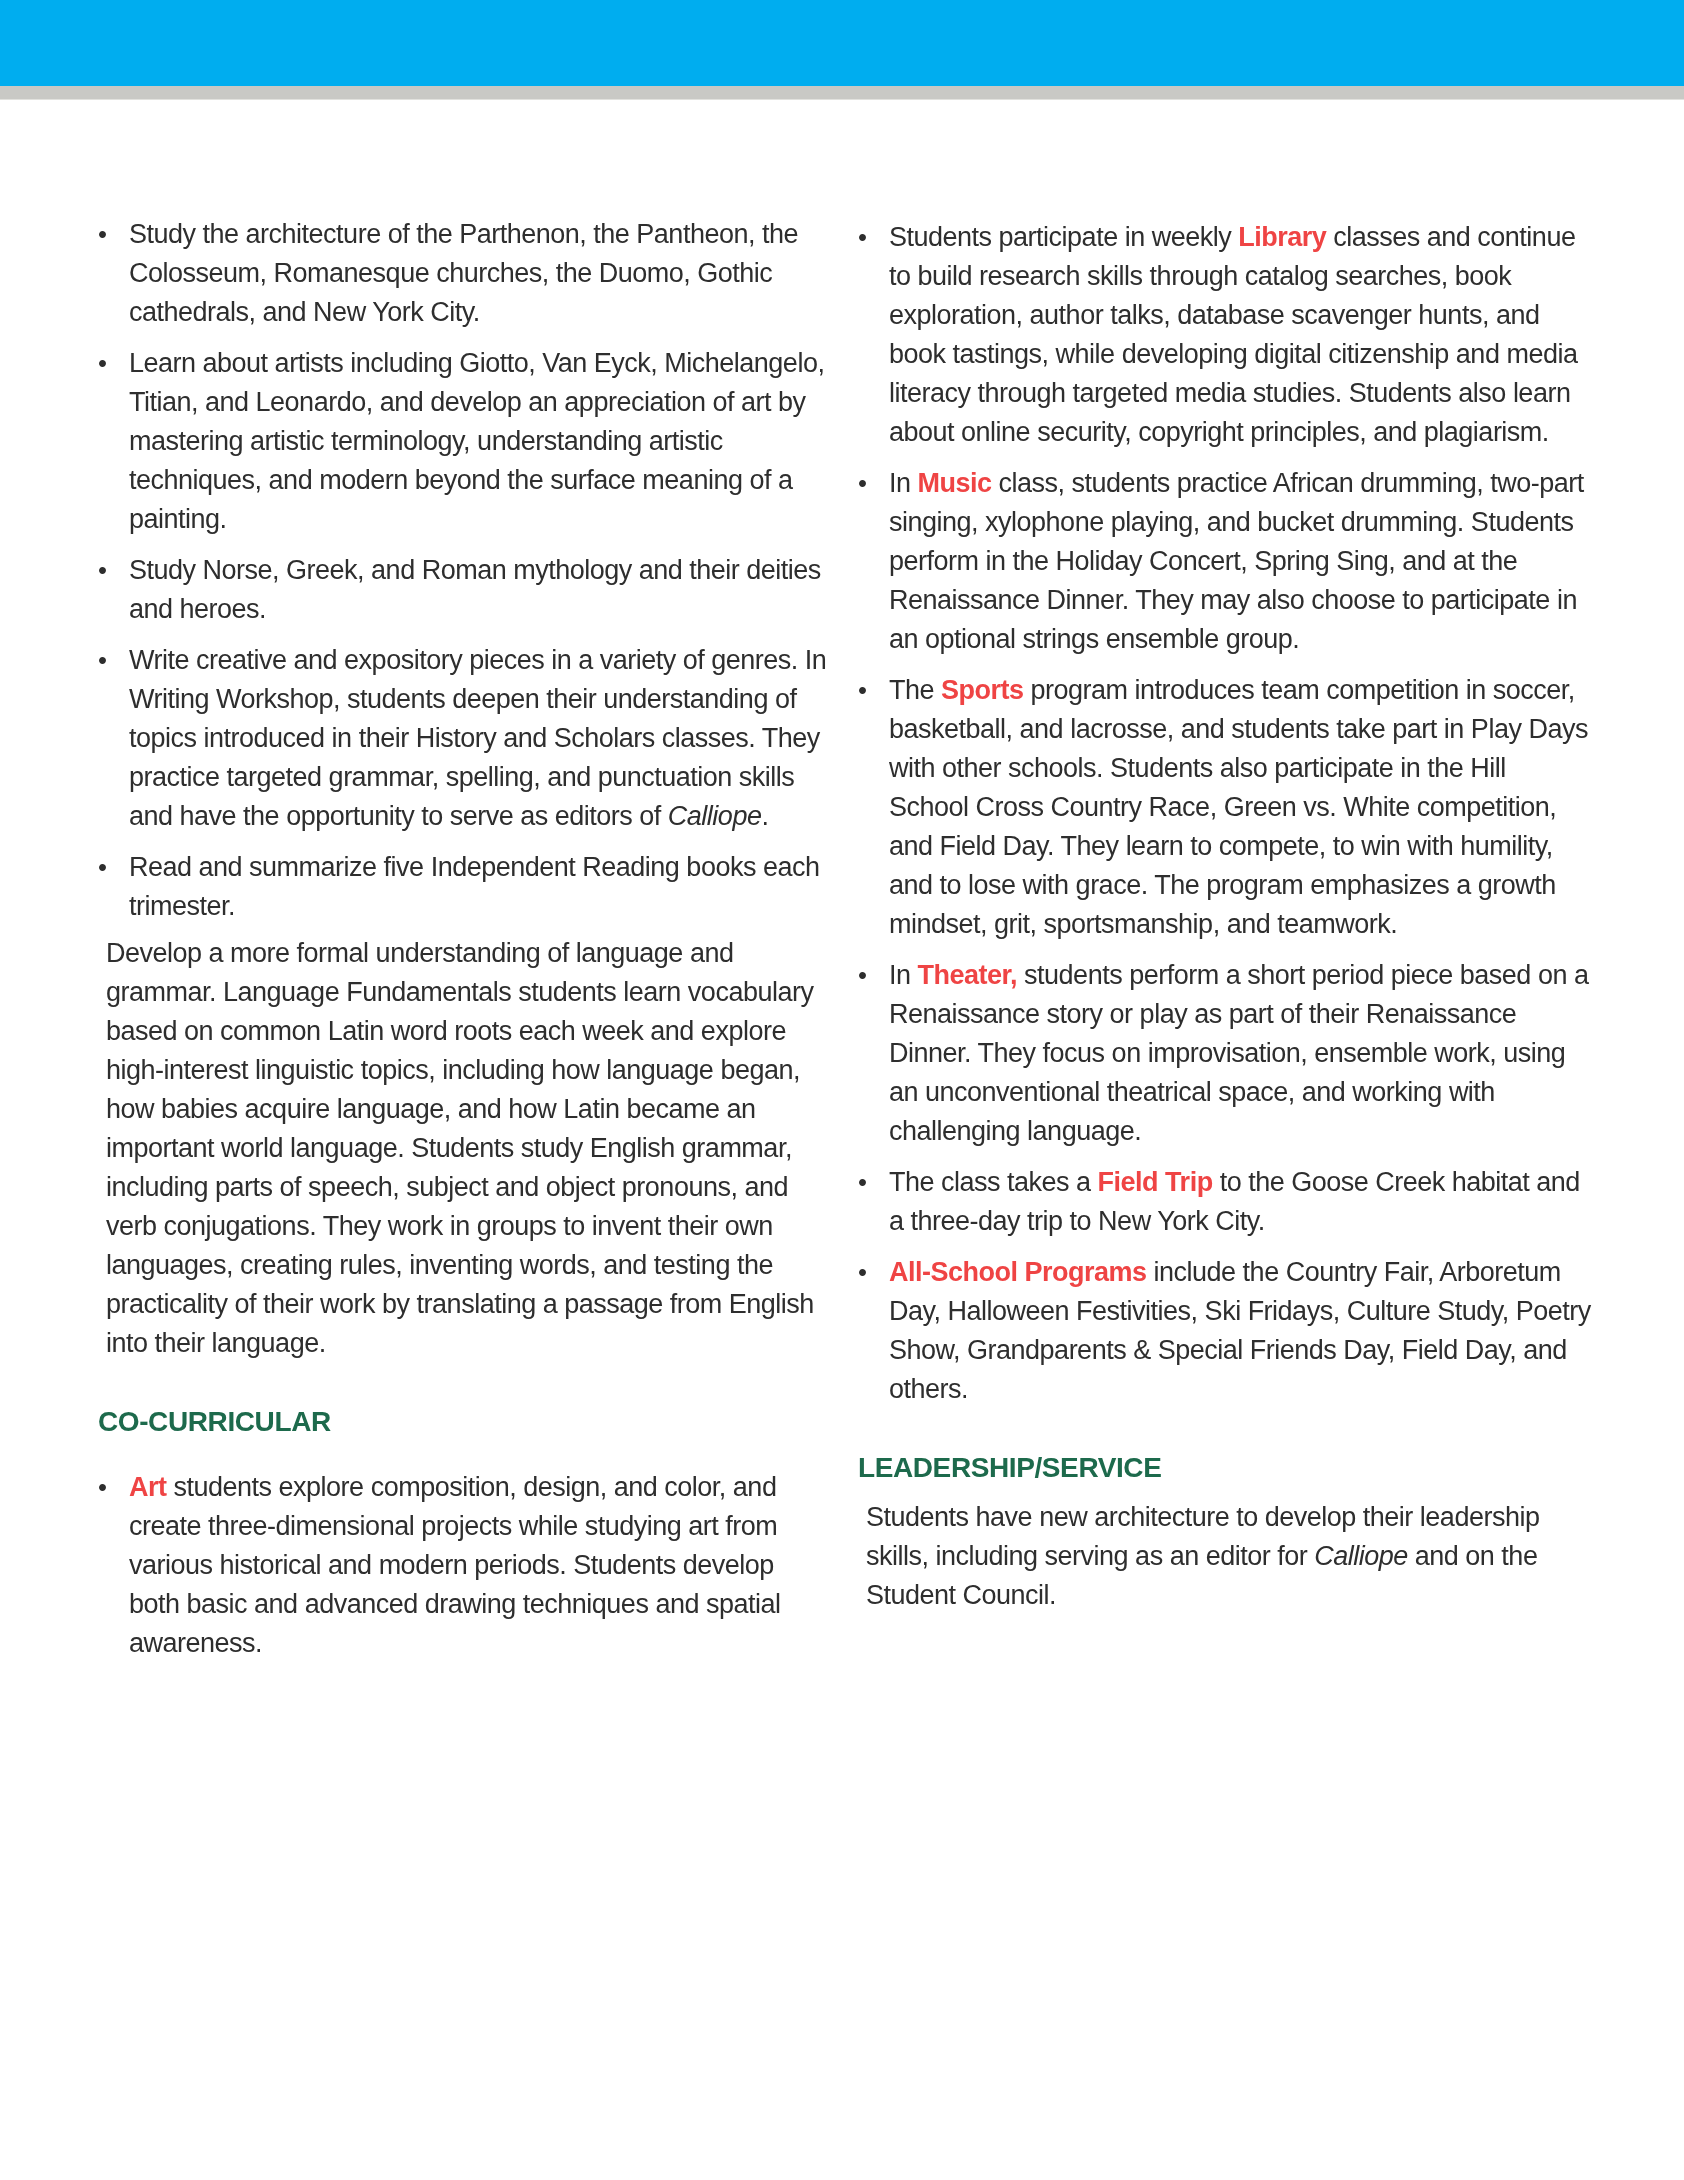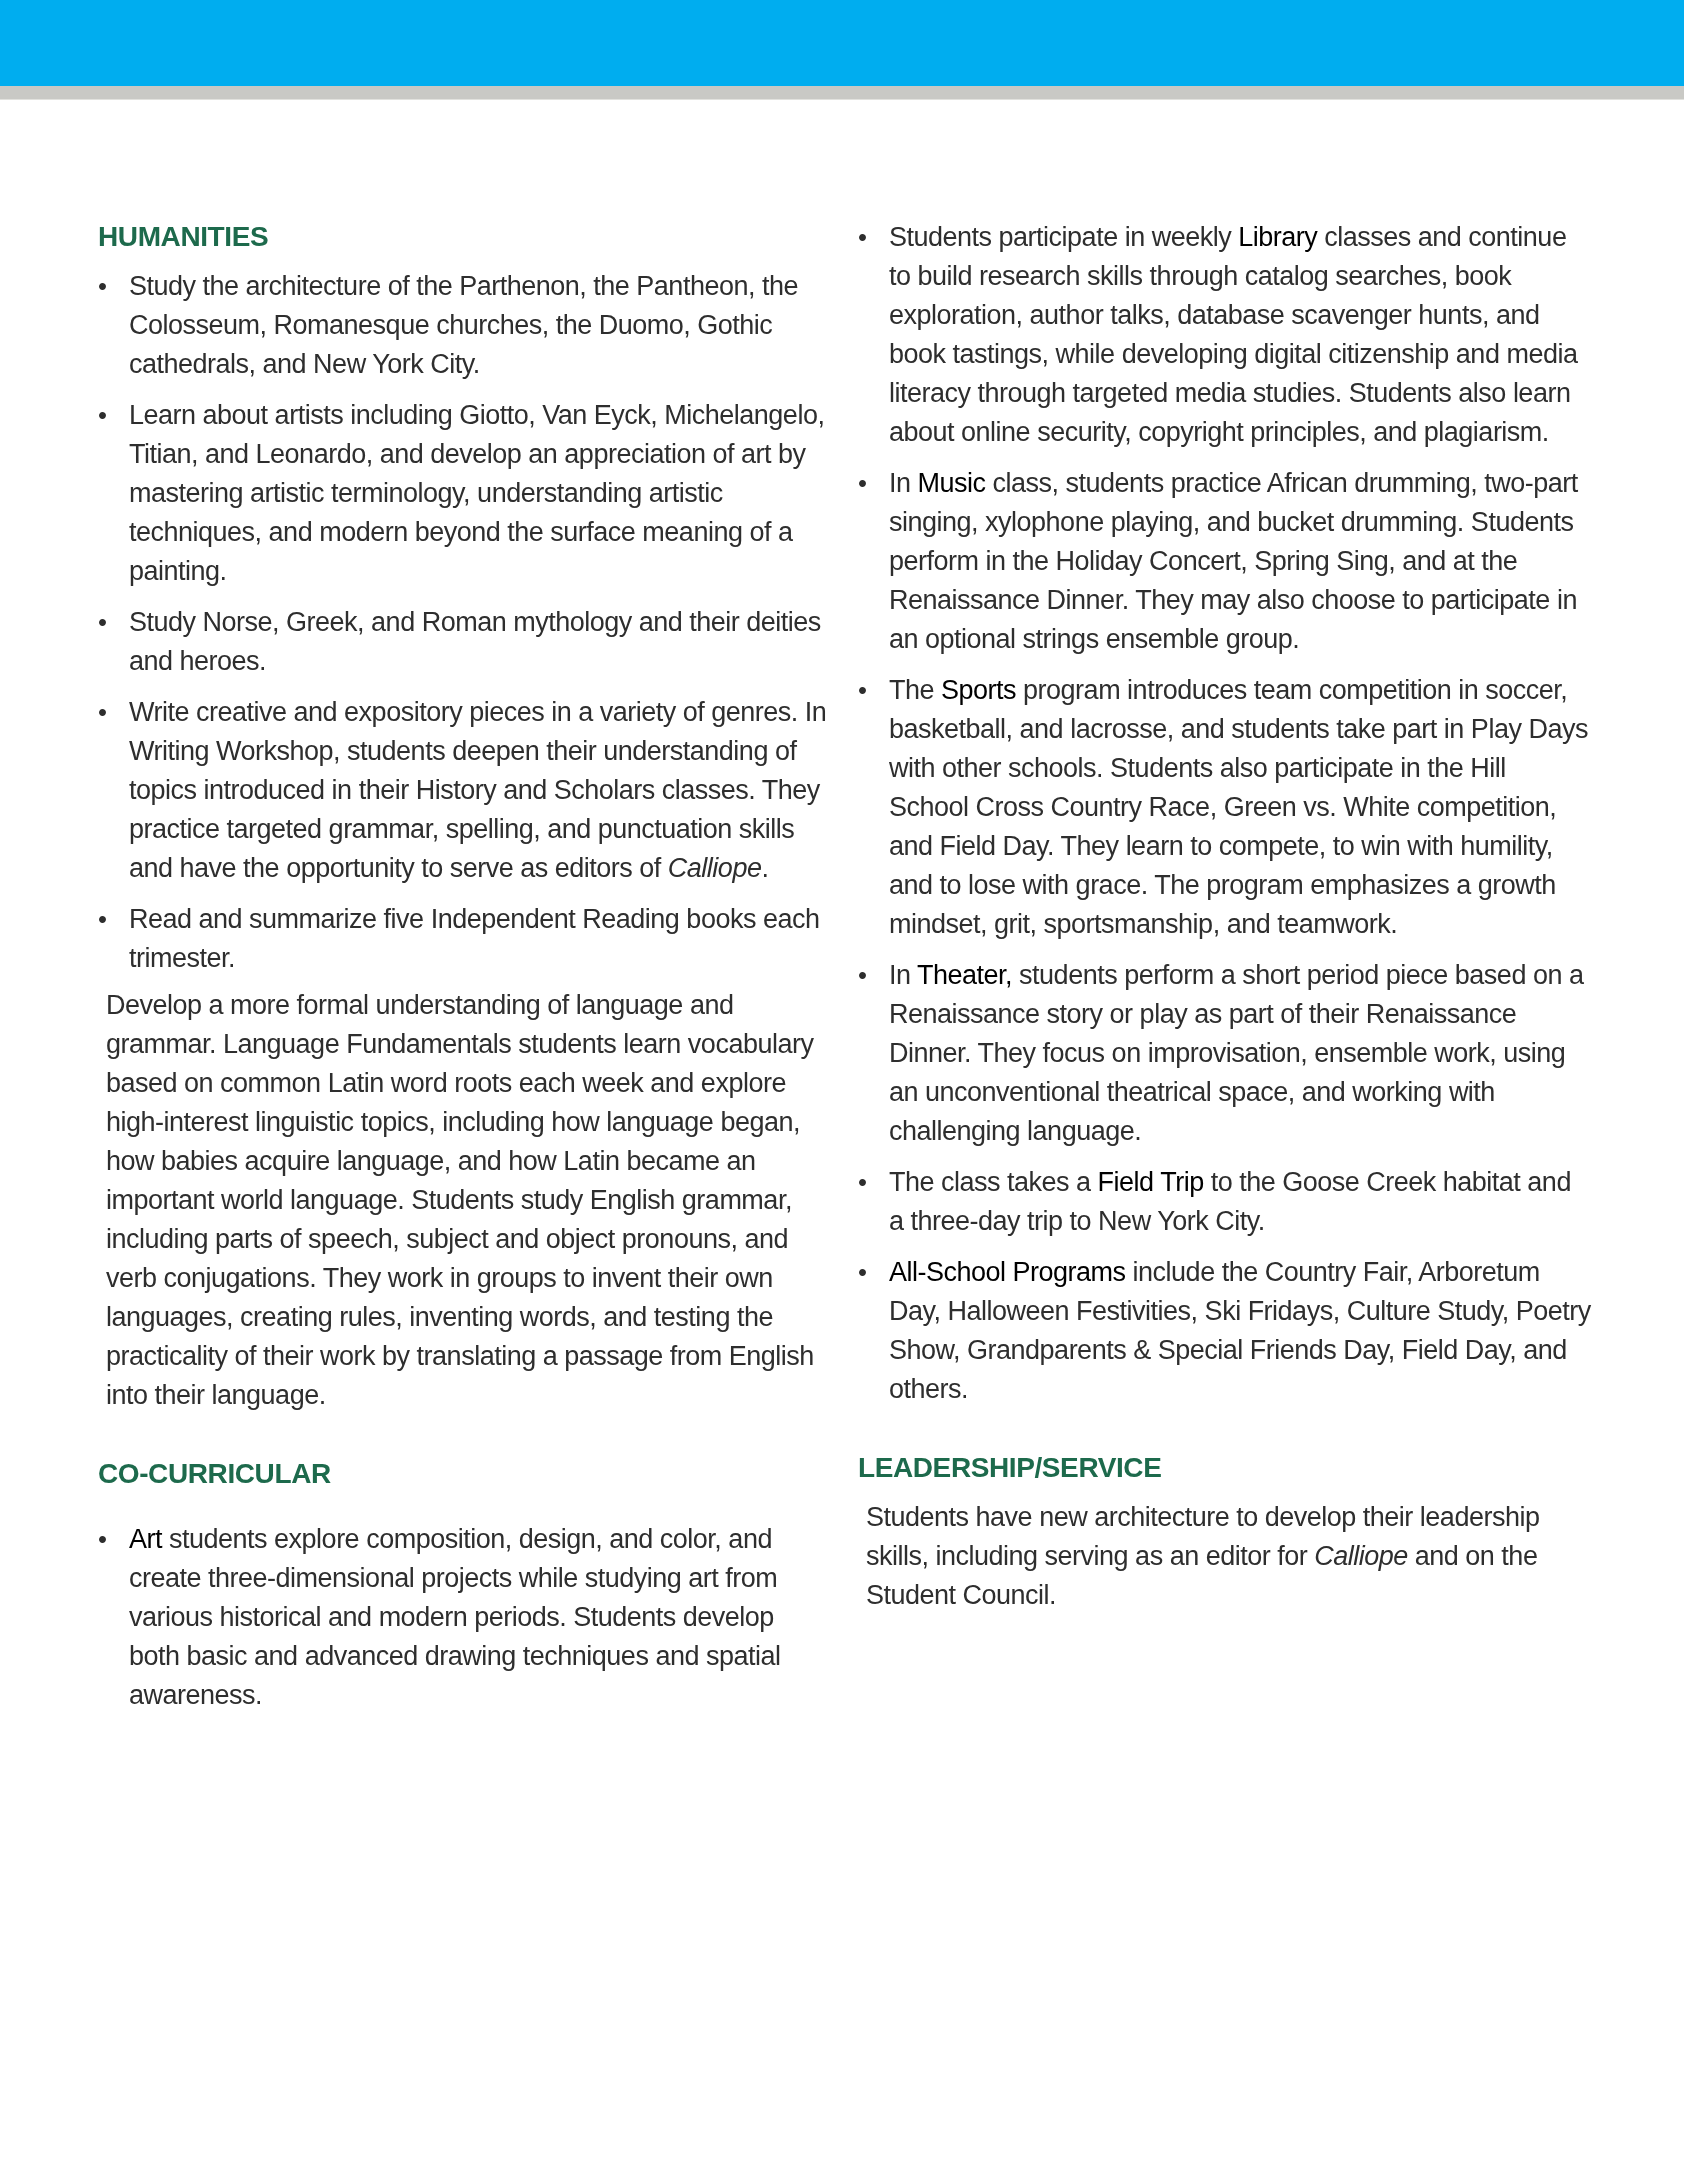--- a/index.html
+++ b/index.html
@@ -16,37 +16,36 @@
 
   h2.section-heading {
     margin: 0; color: #1d6a4c; font-family: "Liberation Sans", sans-serif;
     font-weight: bold; font-size: 28px; letter-spacing: -0.4px; line-height: 43px;
   }
   .body-text { font-size: 27px; line-height: 39px; color: #2e2e2e; letter-spacing: -0.5px; font-weight: normal; }
   ul.bullets { list-style: none; margin: 0; padding: 0; }
   ul.bullets li { position: relative; padding-left: 31px; margin: 0; }
   ul.bullets li + li { margin-top: 12px; }
   ul.bullets li .bullet { position: absolute; left: 0; top: 0; font-size: 25.6px; }
-  .b { font-weight: normal; color: #000000; }
+  .b { font-weight: bold; color: #ef4444; }
   .i { font-style: italic; }
   p.para { margin: 8px; }
 
   #heading-humanities { margin-bottom: 8.5px; }
   #heading-foreign { margin-top: 37px; margin-bottom: 8.5px; }
   #heading-cocurricular { margin-top: 37px; margin-bottom: 25px; }
   #heading-leadership { margin-top: 37px; margin-bottom: 8.5px; }
 </style>
 </head>
 <body>
 
 <div class="top-band"></div>
 <div class="top-strip"></div>
 
 <div class="col col-left">
-  <h2 class="section-heading" id="heading-humanities">HUMANITIES</h2>
   <ul class="bullets body-text">
     <li>
       <span class="bullet">•</span>
       <span>Study the architecture of the Parthenon, the Pantheon, the Colosseum, Romanesque churches, the Duomo, Gothic cathedrals, and New York City.</span>
     </li>
     <li>
       <span class="bullet">•</span>
       <span>Learn about artists including Giotto, Van Eyck, Michelangelo, Titian, and Leonardo, and develop an appreciation of art by mastering artistic terminology, understanding artistic techniques, and modern beyond the surface meaning of a painting.</span>
     </li>
     <li>

